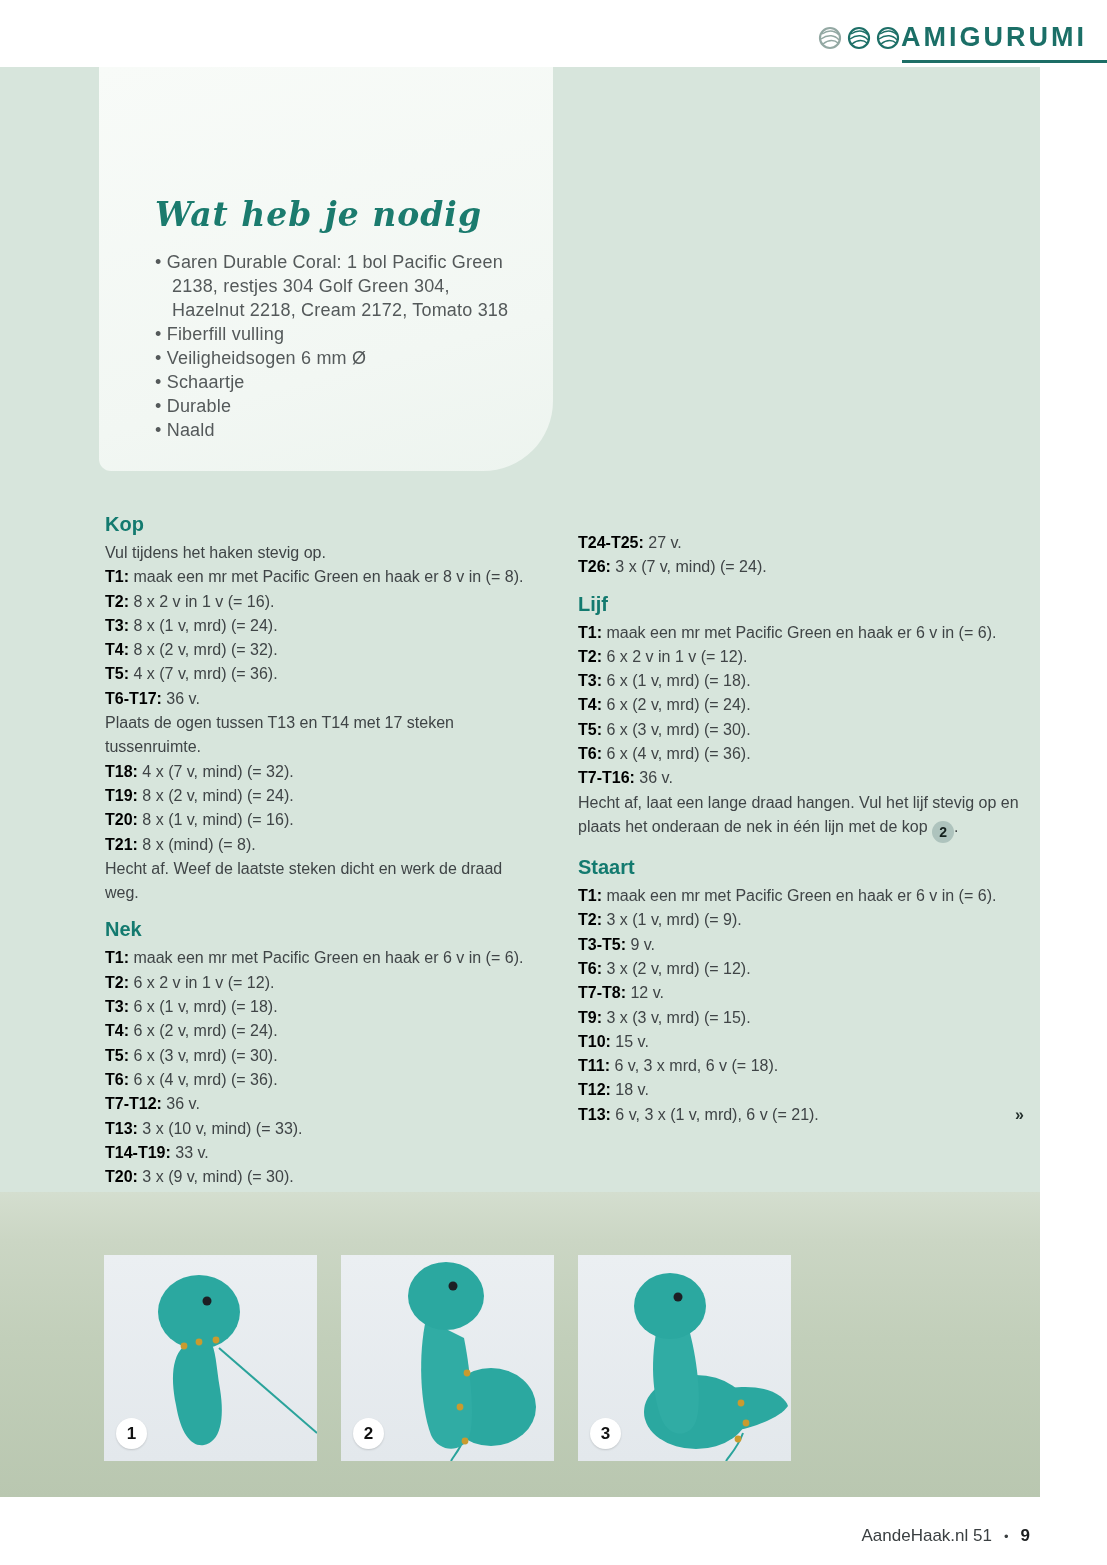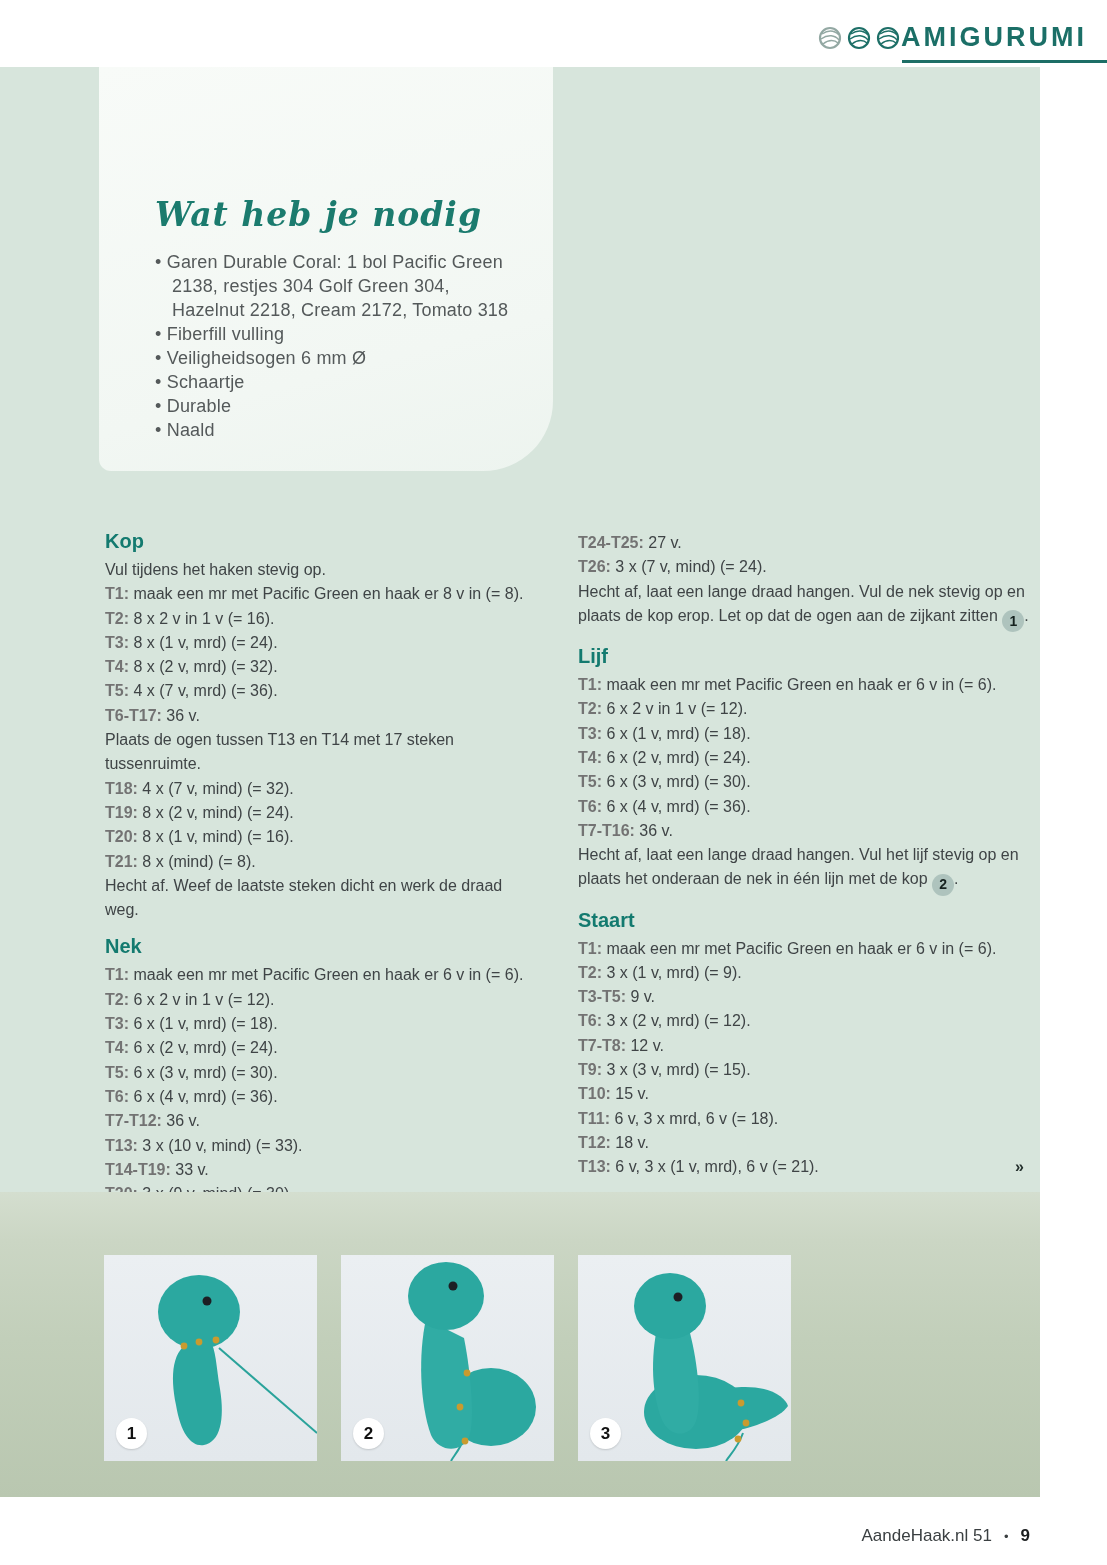--- a/index.html
+++ b/index.html
@@ -25,23 +25,23 @@
   .materials-list{list-style:none;margin:0;padding:0;}
   .materials-list li{font-size:18px;line-height:24px;color:#54595a;letter-spacing:.2px;
         padding-left:17px;text-indent:-17px;}
   .materials-list li::before{content:"•  ";color:#54595a;}
 
   
   .col{position:absolute;color:#3f4446;}
   .col-left{left:105px;top:446px;width:432px;}
   .col-right{left:578px;top:464px;width:452px;}
   .sec-heading{font-size:20px;font-weight:700;color:#137a6f;margin:13px 0 5px 0;}
-  .sec:first-child .sec-heading{margin-top:17px;}
+  .sec:first-child .sec-heading{margin-top:0;}
   .line{margin:0;font-size:16px;line-height:24.3px;color:#3f4446;}
-  .line b{color:#737373;font-weight:700;}
+  .line b{color:#000000;font-weight:700;}
   .tbadge{display:inline-flex;width:22px;height:22px;border-radius:50%;background:#aec3bd;
         color:#15211e;font-weight:700;font-size:14px;align-items:center;justify-content:center;
         vertical-align:-5px;}
   .marker{float:right;font-weight:700;color:#24302d;margin-right:6px;}
 
   
   .backdrop{position:absolute;left:0;top:1192px;width:1040px;height:305px;
         background:linear-gradient(180deg,#d4decf 0%,#cbd6c4 16%,#c2cfba 48%,#b9c7b0 100%);}
   .photo{position:absolute;top:63px;width:213px;height:206px;
         background:linear-gradient(180deg,#ebeff2 0%,#e3e8ec 100%);}
@@ -132,21 +132,20 @@
             <p class="line"><b>T23: </b>3 x (8 v, mind) (= 27).</p>
           </div>
       </div>
     </div>
 
     <div class="col col-right">
       <div class="sec">
         <div>
             <p class="line"><b>T24-T25: </b>27 v.</p>
             <p class="line"><b>T26: </b>3 x (7 v, mind) (= 24).</p>
-            <p class="line">Hecht af, laat een lange draad hangen. Vul de nek stevig op en plaats de kop erop. Let op dat de ogen aan de zijkant zitten <span class="tbadge">1</span>.</p>
           </div>
       </div>
       <div class="sec">
         <h3 class="sec-heading">Lijf</h3>
         <div>
             <p class="line"><b>T1: </b>maak een mr met Pacific Green en haak er 6 v in (= 6).</p>
             <p class="line"><b>T2: </b>6 x 2 v in 1 v (= 12).</p>
             <p class="line"><b>T3: </b>6 x (1 v, mrd) (= 18).</p>
             <p class="line"><b>T4: </b>6 x (2 v, mrd) (= 24).</p>
             <p class="line"><b>T5: </b>6 x (3 v, mrd) (= 30).</p>

